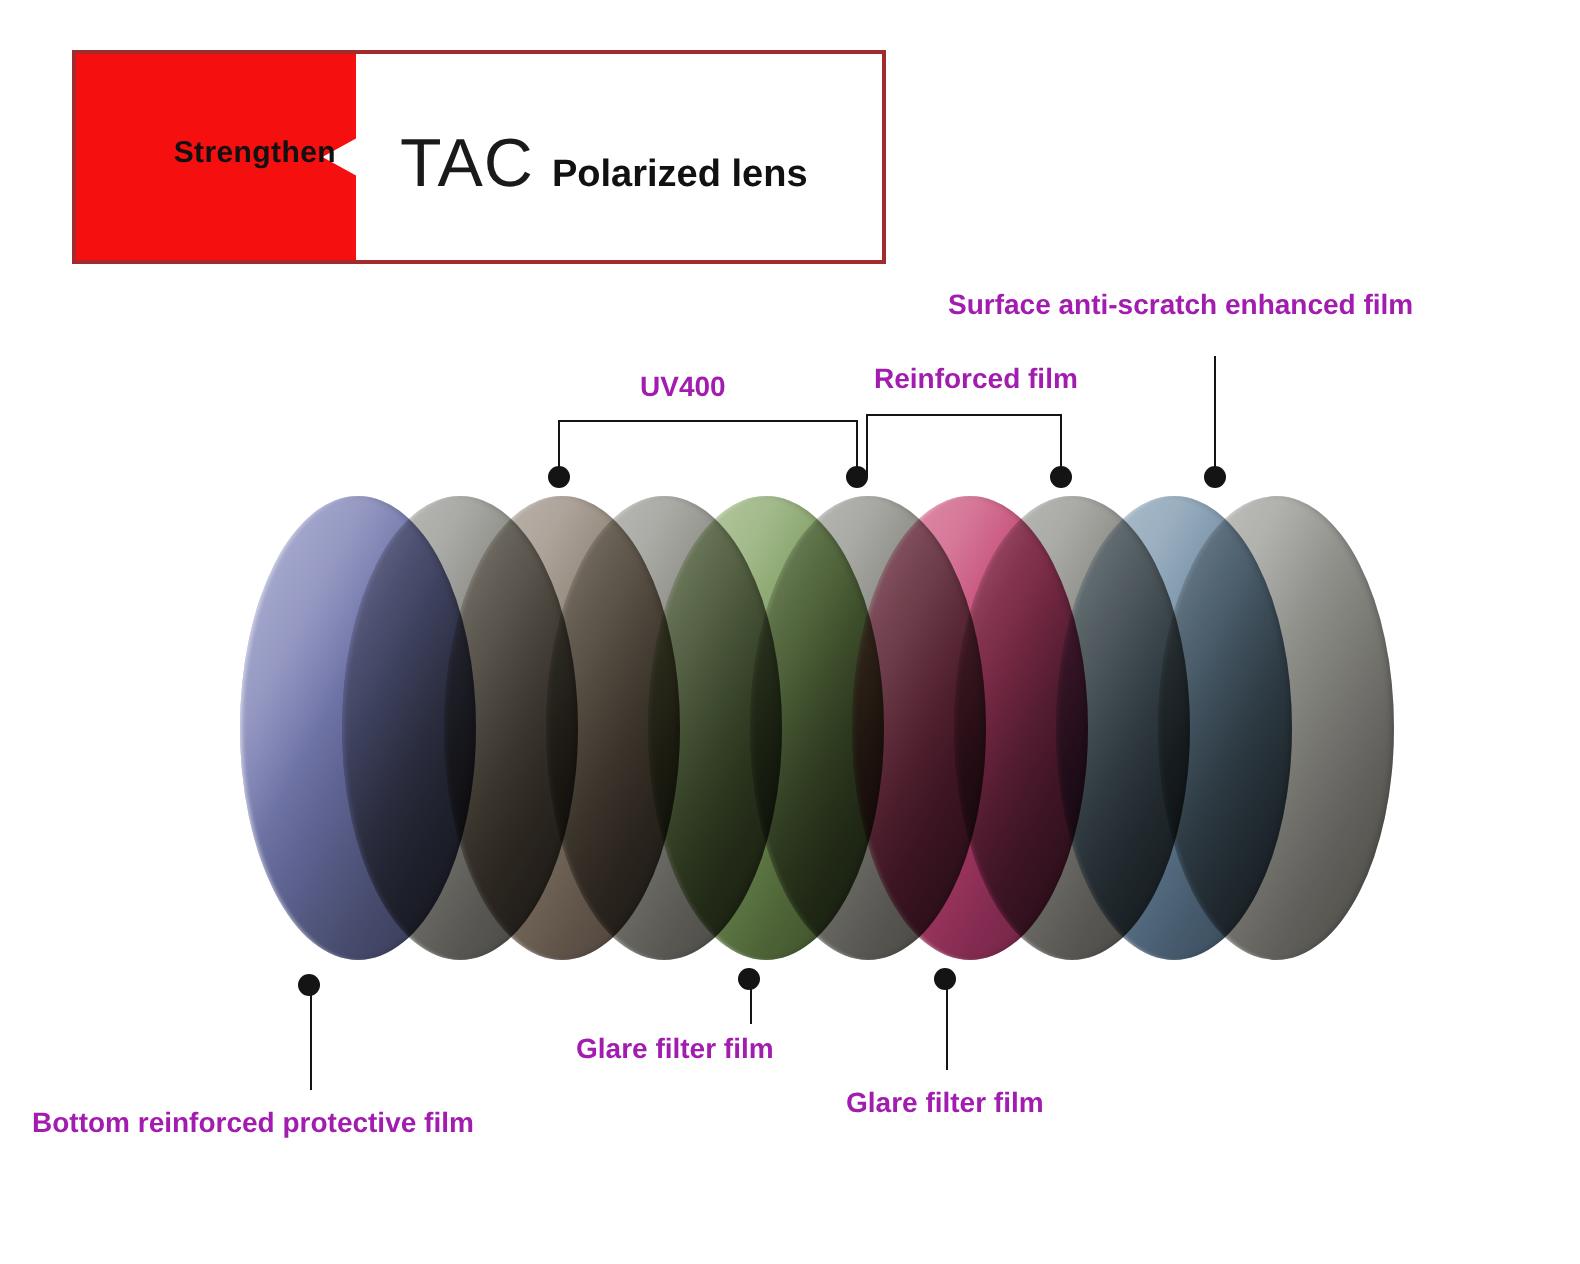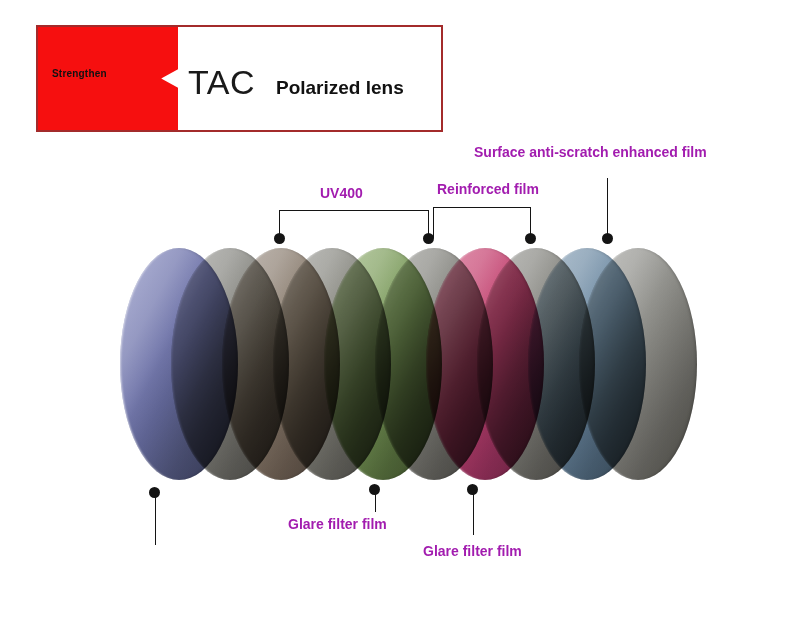--- a/index.html
+++ b/index.html
@@ -38,29 +38,29 @@
     height: 103px;
     background: #f60f0f;
     
     clip-path: polygon(0 0, 100% 0, 100% 41%, 88% 50%, 100% 59%, 100% 100%, 0 100%);
   }
   #banner-strengthen {
     position: absolute;
     left: 14px;
     top: 41px;
     width: 116px;
-    text-align: left;
-    font-size: 10px;
+    text-align: right;
+    font-size: 15px;
     font-weight: bold;
     color: #111111;
     letter-spacing: .2px;
   }
   #banner-tac {
     position: absolute;
-    left: 150px;
+    left: 162px;
     top: 36px;
     font-size: 34px;
     font-weight: 400;
     color: #1a1a1a;
     letter-spacing: .5px;
   }
   #banner-polarized {
     position: absolute;
     left: 238px;
     top: 50px;
@@ -215,20 +215,21 @@
   <div class="lead-v" style="left:433px; top:207px; height:31px;"></div>
   <div class="lead-v" style="left:530px; top:207px; height:31px;"></div>
   <div class="dot" style="left:525px; top:233px;"></div>
 
   <div class="callout" style="left:474px; top:144px; font-size:14px;">Surface anti-scratch enhanced film</div>
   <div class="lead-v" style="left:607px; top:178px; height:60px;"></div>
   <div class="dot" style="left:602px; top:233px;"></div>
 
   <div class="dot" style="left:149px; top:487px;"></div>
   <div class="lead-v" style="left:155px; top:493px; height:52px;"></div>
+  <div class="callout" style="left:16px; top:553px; font-size:14px;">Bottom reinforced protective film</div>
 
   <div class="dot" style="left:369px; top:484px;"></div>
   <div class="lead-v" style="left:375px; top:490px; height:22px;"></div>
   <div class="callout" style="left:288px; top:516px; font-size:14px;">Glare filter film</div>
 
   <div class="dot" style="left:467px; top:484px;"></div>
   <div class="lead-v" style="left:473px; top:490px; height:45px;"></div>
   <div class="callout" style="left:423px; top:543px; font-size:14px;">Glare filter film</div>
 
 </div>

